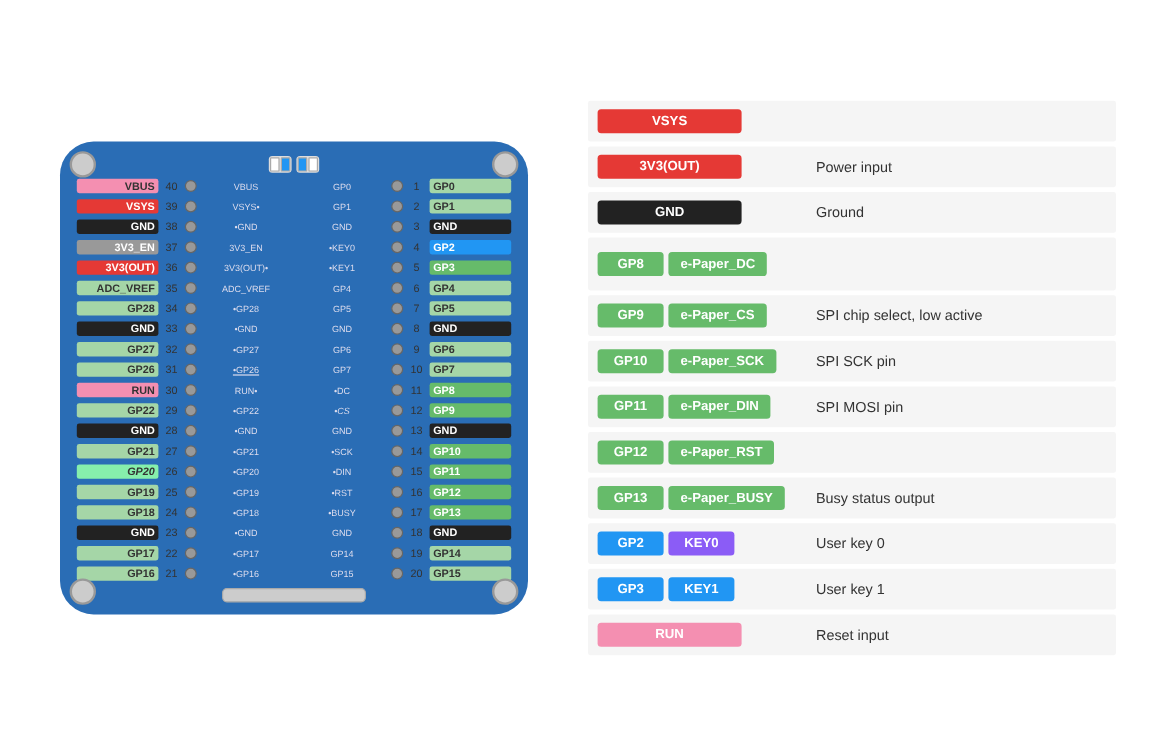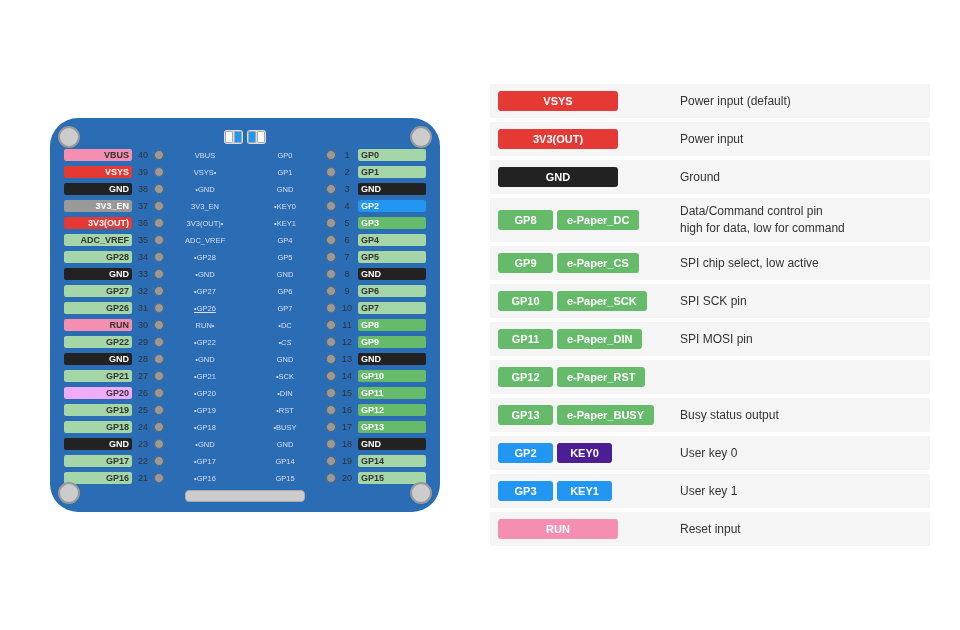--- a/index.html
+++ b/index.html
@@ -369,21 +369,21 @@
     <div class="pin-label-left" style="background:#a5d6a7;color:#333;">GP21</div>
     <div class="pin-num-left">27</div>
     <div class="pin-dot-left"></div>
     <div class="pin-center" style="font-size:7.5px;color:#dde;">•GP21</div>
     <div class="pin-center" style="font-size:7.5px;color:#dde;">•SCK</div>
     <div class="pin-dot-right"></div>
     <div class="pin-num-right">14</div>
     <div class="pin-label-right" style="background:#66bb6a;color:#fff;">GP10</div>
   </div>
           <div class="pin-row">
-    <div class="pin-label-left" style="background:#f0abfc;color:#333;">GP20</div>
+    <div class="pin-label-left" style="background:#86efac;color:#333;font-style:italic;">GP20</div>
     <div class="pin-num-left">26</div>
     <div class="pin-dot-left"></div>
     <div class="pin-center" style="font-size:7.5px;color:#dde;">•GP20</div>
     <div class="pin-center" style="font-size:7.5px;color:#dde;">•DIN</div>
     <div class="pin-dot-right"></div>
     <div class="pin-num-right">15</div>
     <div class="pin-label-right" style="background:#66bb6a;color:#fff;">GP11</div>
   </div>
           <div class="pin-row">
     <div class="pin-label-left" style="background:#a5d6a7;color:#333;">GP19</div>
@@ -441,41 +441,38 @@
         <div class="connector"></div>
       </div>
     </div>
   </div>
 
   <div class="legend-section" id="legend-container">
       <div class="legend-row">
         <div class="legend-badge-group" style="min-width: 180px; padding: 4px 8px; display: flex; gap: 4px;">
           <div class="legend-badge legend-badge-wide" style="background: rgb(229, 57, 53);">VSYS</div>
         </div>
-        <div class="legend-desc" style="white-space: pre-line;">Power input (default)</div>
       </div>
       <div class="legend-row">
         <div class="legend-badge-group" style="min-width: 180px; padding: 4px 8px; display: flex; gap: 4px;">
           <div class="legend-badge legend-badge-wide" style="background: rgb(229, 57, 53);">3V3(OUT)</div>
         </div>
         <div class="legend-desc" style="white-space: pre-line;">Power input</div>
       </div>
       <div class="legend-row">
         <div class="legend-badge-group" style="min-width: 180px; padding: 4px 8px; display: flex; gap: 4px;">
           <div class="legend-badge legend-badge-wide" style="background: rgb(34, 34, 34);">GND</div>
         </div>
         <div class="legend-desc" style="white-space: pre-line;">Ground</div>
       </div>
       <div class="legend-row tall">
         <div class="legend-badge-group" style="min-width: 180px; padding: 4px 8px; display: flex; gap: 4px;">
           <div class="legend-badge" style="background: rgb(102, 187, 106);">GP8</div>
           <div class="legend-badge" style="background: rgb(102, 187, 106);">e-Paper_DC</div>
         </div>
-        <div class="legend-desc" style="white-space: pre-line;">Data/Command control pin
-high for data, low for command</div>
       </div>
       <div class="legend-row">
         <div class="legend-badge-group" style="min-width: 180px; padding: 4px 8px; display: flex; gap: 4px;">
           <div class="legend-badge" style="background: rgb(102, 187, 106);">GP9</div>
           <div class="legend-badge" style="background: rgb(102, 187, 106);">e-Paper_CS</div>
         </div>
         <div class="legend-desc" style="white-space: pre-line;">SPI chip select, low active</div>
       </div>
       <div class="legend-row">
         <div class="legend-badge-group" style="min-width: 180px; padding: 4px 8px; display: flex; gap: 4px;">
@@ -500,21 +497,21 @@
       <div class="legend-row">
         <div class="legend-badge-group" style="min-width: 180px; padding: 4px 8px; display: flex; gap: 4px;">
           <div class="legend-badge" style="background: rgb(102, 187, 106);">GP13</div>
           <div class="legend-badge" style="background: rgb(102, 187, 106);">e-Paper_BUSY</div>
         </div>
         <div class="legend-desc" style="white-space: pre-line;">Busy status output</div>
       </div>
       <div class="legend-row">
         <div class="legend-badge-group" style="min-width: 180px; padding: 4px 8px; display: flex; gap: 4px;">
           <div class="legend-badge" style="background: rgb(33, 150, 243);">GP2</div>
-          <div class="legend-badge" style="background: #4c1d95;">KEY0</div>
+          <div class="legend-badge" style="background: #8b5cf6;">KEY0</div>
         </div>
         <div class="legend-desc" style="white-space: pre-line;">User key 0</div>
       </div>
       <div class="legend-row">
         <div class="legend-badge-group" style="min-width: 180px; padding: 4px 8px; display: flex; gap: 4px;">
           <div class="legend-badge" style="background: rgb(33, 150, 243);">GP3</div>
           <div class="legend-badge" style="background: rgb(33, 150, 243);">KEY1</div>
         </div>
         <div class="legend-desc" style="white-space: pre-line;">User key 1</div>
       </div>

